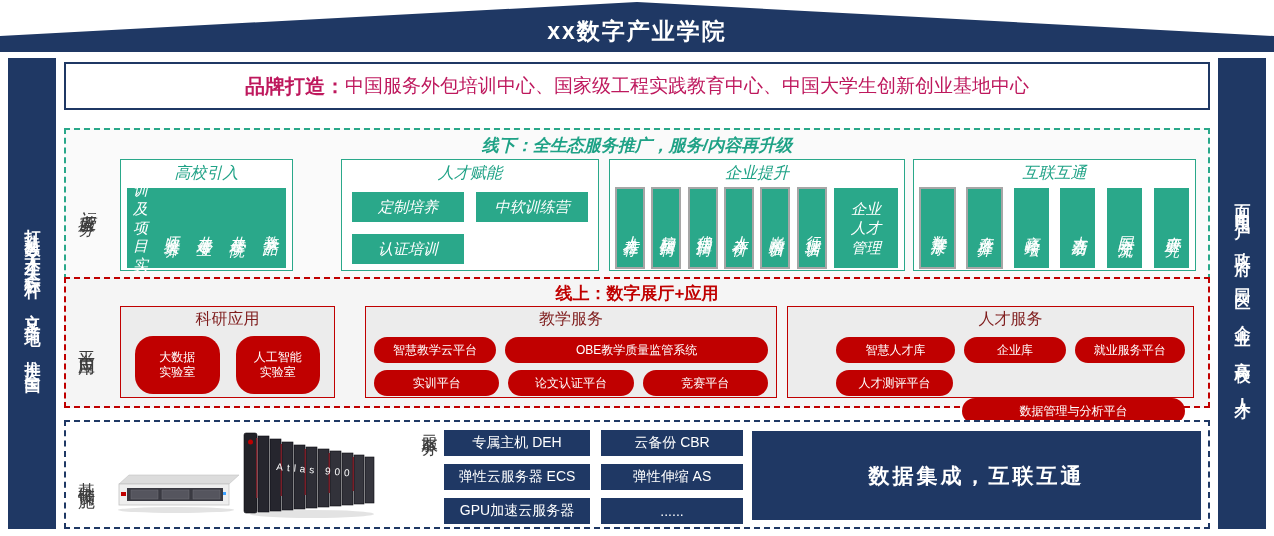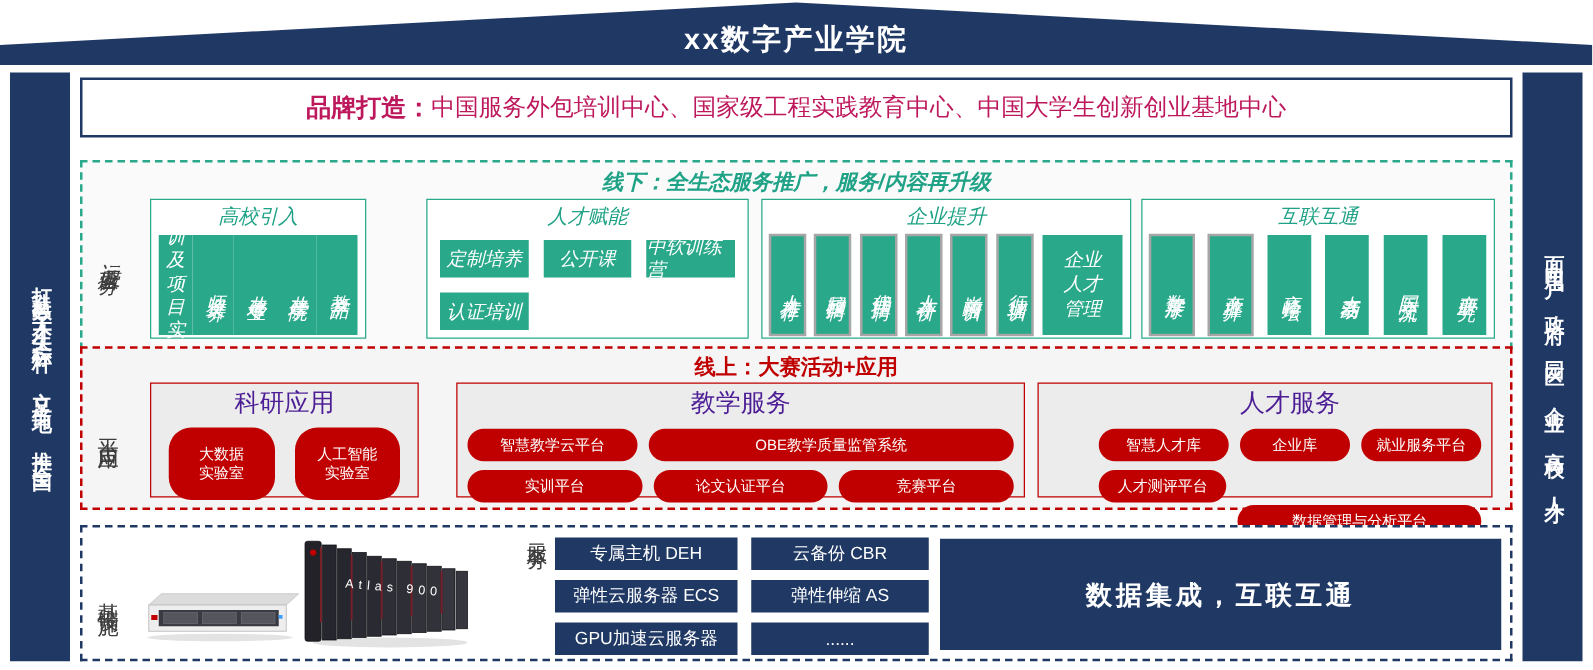--- a/index.html
+++ b/index.html
@@ -45,36 +45,36 @@
           height:80px; display:flex; align-items:center; justify-content:center; }
   .wrapbox { width:50px; height:80px; display:flex; align-items:center; justify-content:center;
              text-align:center; line-height:1.25; }
   .bigwrap { width:64px; height:80px; display:flex; align-items:center; justify-content:center;
              text-align:center; line-height:1.3; padding:0 14px; }
   .gray-b { outline:2px solid #a6a6a6; outline-offset:-1px; }
   .g1 { width:173px; margin-right:48px; }
   .g2 { width:258px; margin-right:10px; }
   .g3 { width:296px; margin-right:8px; }
   .g4 { flex:1; }
-  .grid2 { display:grid; grid-template-columns:1fr 1fr 1fr; gap:12px 12px; padding:4px 10px 6px; }
+  .grid2 { display:grid; grid-template-columns:1fr 1fr; gap:12px 12px; padding:4px 10px 6px; }
   .grid2 .gbox { height:30px; display:flex; align-items:center; justify-content:center; }
   .g1 .vbox { width:33px; }
   .g3 .vbox { width:28px; }
   .g4 .vbox { width:35px; }
 
   
   .online { top:277px; height:131px; background:#f5f5f5; border:2px dashed #c00000; }
   .online-title { margin-top:3px; text-align:center; color:#c00000; font-weight:bold; font-size:17px; }
   .online-groups { position:absolute; left:54px; top:27px; right:14px; bottom:8px; display:flex; }
   .rgroup { background:#ececec; border:1.5px solid #c00000; padding:2px 8px 7px; }
-  .rgroup .gtitle { text-align:center; color:#4c1d95; font-size:20px; margin-bottom:4px; }
+  .rgroup .gtitle { text-align:center; color:#7f1d1d; font-size:16px; margin-bottom:4px; }
   .rbox { background:#c00000; color:#fff; font-size:12px; text-align:center;
           display:flex; align-items:center; justify-content:center; white-space:pre-line; line-height:1.25;border-radius:18px; }
   .r1 { width:215px; margin-right:30px; }
-  .r2 { width:455px; margin-right:10px; }
+  .r2 { width:412px; margin-right:10px; }
   .r3 { flex:1;padding-left:48px; }
   .r1 .r-row { display:flex; gap:16px; padding:2px 6px 0; }
   .r1 .rbox { flex:1; height:58px; }
   .rrow { display:flex; gap:9px; margin-top:7px; }
   .rrow .rbox { height:26px; }
   .rrow:first-of-type { margin-top:2px; }
   .f10 { flex:1; } .f21 { flex:2.15; } .f11 { flex:1.08;text-align:right; } .f09 { flex:0.92; } .f19 { flex:1.9;margin-top:28px; }
 
   
   .infra { top:420px; height:109px; background:#ffffff; border:2px dashed #1f3864; }
@@ -133,21 +133,20 @@
           <div class="gbox vbox">共建专业</div>
           <div class="gbox vbox">共建学院</div>
           <div class="gbox vbox">教学产品</div>
         </div>
       </div>
 
       <div class="ggroup g2">
         <div class="gtitle">人才赋能</div>
         <div class="grid2">
           <div class="gbox">定制培养</div>
-          <div class="gbox">公开课</div>
           <div class="gbox">中软训练营</div>
           <div class="gbox">认证培训</div>
         </div>
       </div>
 
       <div class="ggroup g3">
         <div class="gtitle">企业提升</div>
         <div class="gitems">
           <div class="gbox vbox gray-b">人才推荐</div>
           <div class="gbox vbox gray-b">校园招聘</div>
@@ -168,21 +167,21 @@
           <div class="gbox vbox">大赛活动</div>
           <div class="gbox vbox">国际交流</div>
           <div class="gbox vbox">产业研究</div>
         </div>
       </div>
 
     </div>
   </div>
 
   <div class="section online">
-    <div class="online-title">线上：大赛活动+应用</div>
+    <div class="online-title">线上：数字展厅+应用</div>
     <div class="side-label">平台应用</div>
     <div class="online-groups">
 
       <div class="rgroup r1">
         <div class="gtitle">科研应用</div>
         <div class="r-row">
           <div class="rbox">大数据
 实验室</div>
           <div class="rbox">人工智能
 实验室</div>

